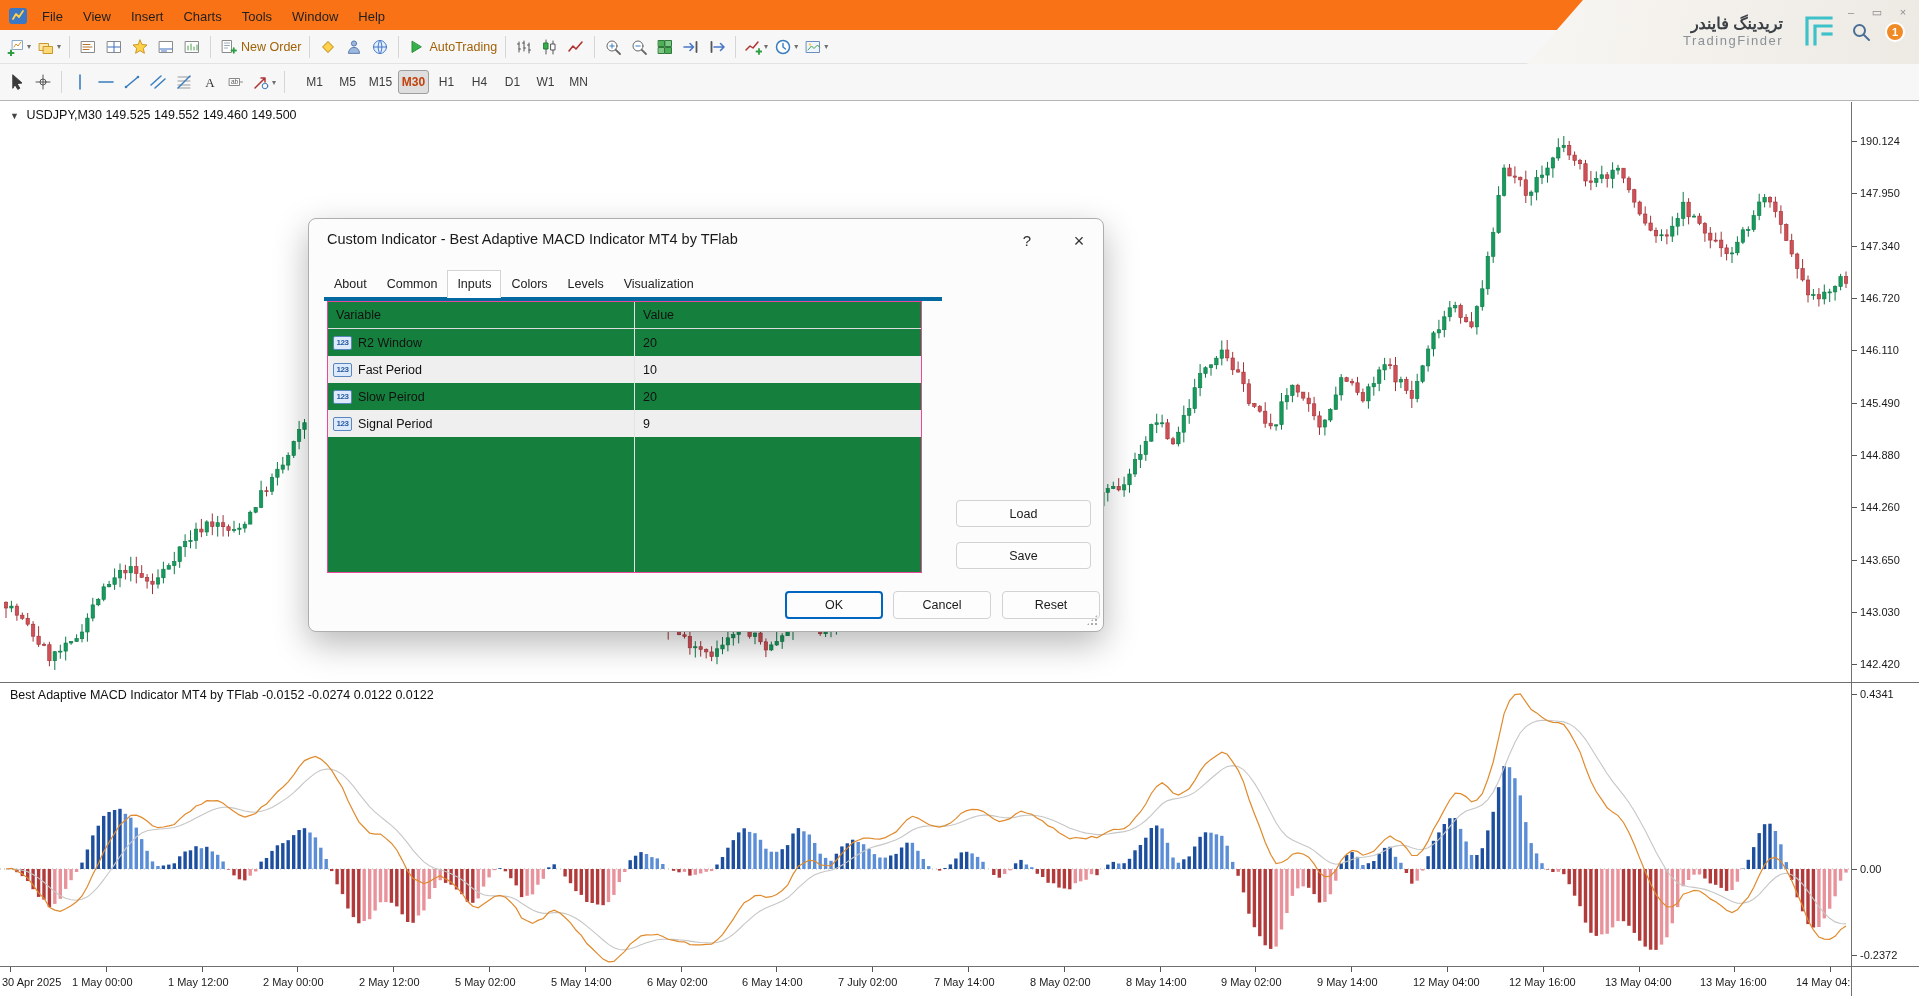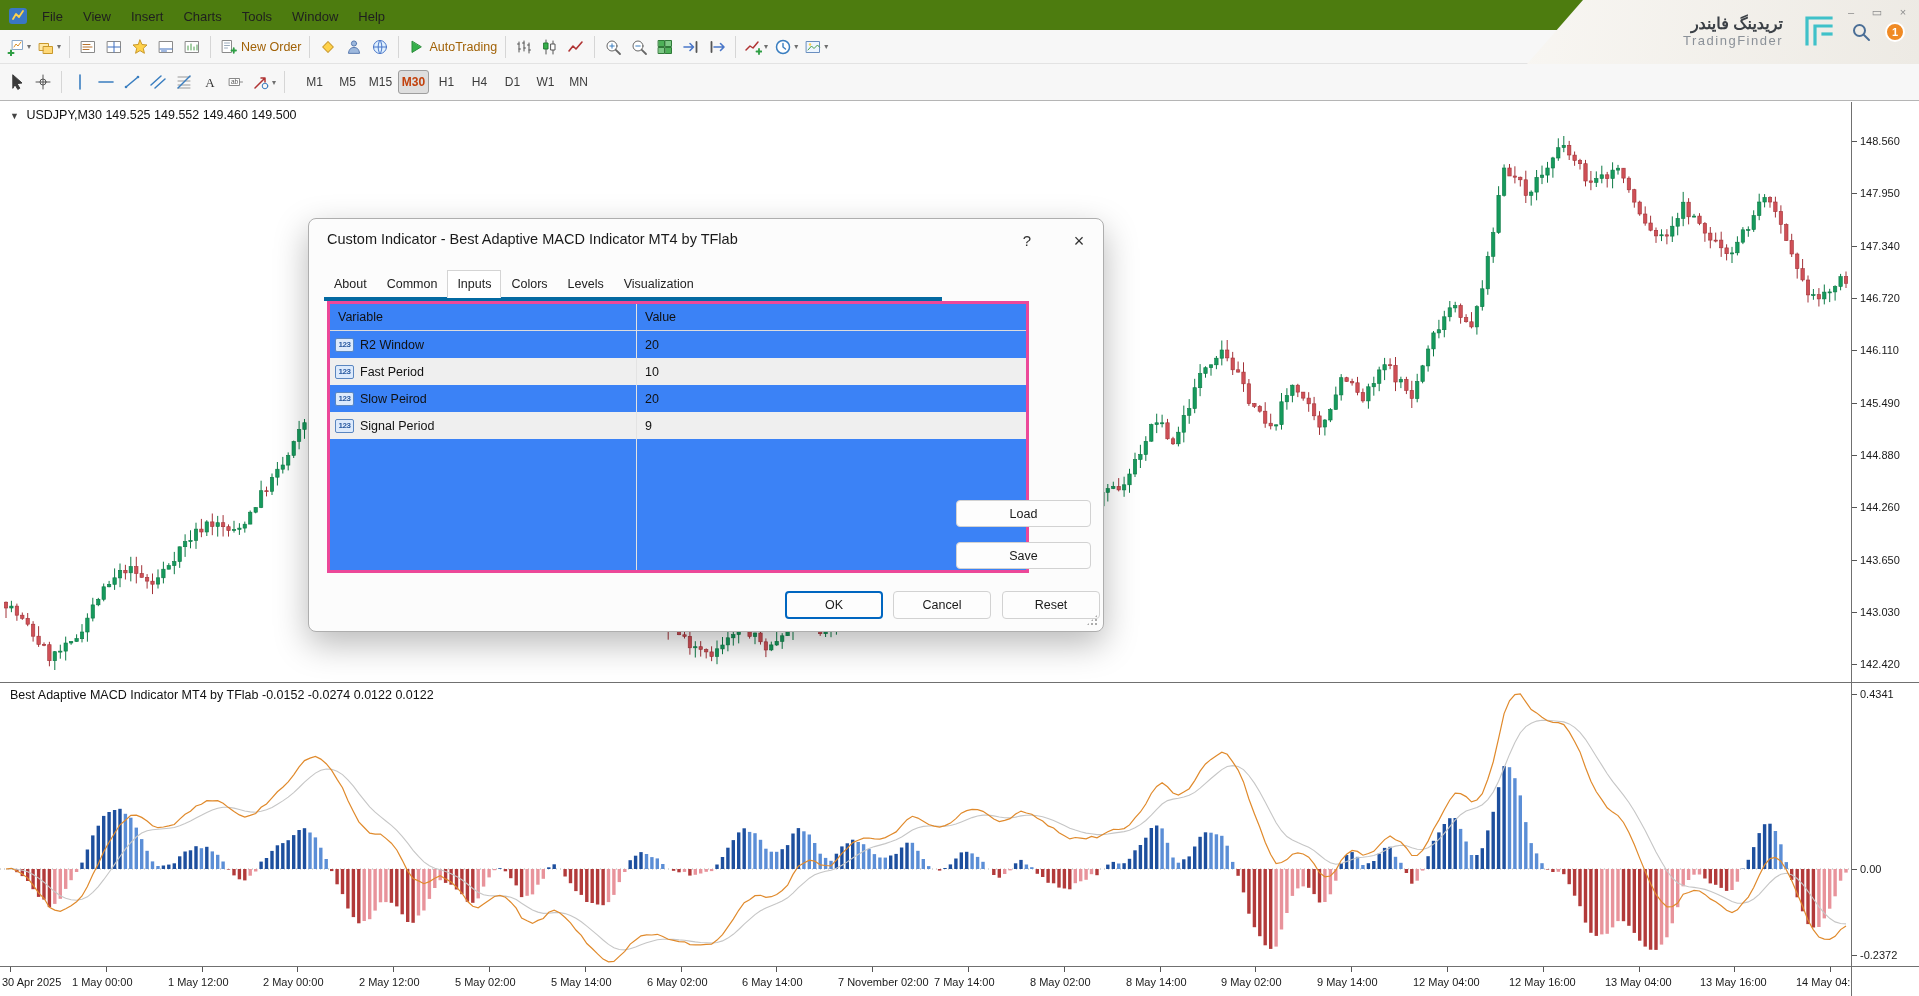--- a/index.html
+++ b/index.html
@@ -1,20 +1,20 @@
 <!DOCTYPE html>
 <html><head>
 <meta charset="utf-8">
 <style>
   html,body{margin:0;padding:0;background:#fff;}
   *{box-sizing:border-box;}
   .app{position:relative;width:1919px;height:996px;background:#fff;font-family:"Liberation Sans",sans-serif;overflow:hidden;}
 
   
-  .menubar{position:absolute;left:0;top:0;width:100%;height:30px;background:#4d7c0f;border-bottom:1px solid #e0e0e0;display:flex;align-items:center;padding:16px 4px;z-index:5;}
+  .menubar{position:absolute;left:0;top:0;width:100%;height:30px;background:#f97316;border-bottom:1px solid #e0e0e0;display:flex;align-items:center;padding:16px 4px;z-index:5;}
   .app-logo{width:20px;height:20px;margin:0 4px;display:flex;}
   .menu-item{font-size:13px;color:#1f1f1f;padding:4px 10px;border-radius:3px;white-space:nowrap;}
   .win-controls{position:absolute;right:8px;top:4px;display:flex;gap:10px;z-index:9;}
   .win-controls span{font-size:11px;color:#8d8d8d;width:16px;text-align:center;line-height:16px;}
 
   .toolbar{position:absolute;left:0;width:100%;background:#f7f7f7;display:flex;align-items:center;z-index:5;}
   #toolbar1{top:30px;height:34px;border-bottom:1px solid #e3e3e3;padding-left:4px;}
   #toolbar2{top:64px;height:37px;border-bottom:1px solid #b5b5b5;padding-left:4px;}
   .tb-btn{display:flex;align-items:center;height:26px;min-width:26px;padding:0 3px;justify-content:center;border-radius:3px;}
   .tb-ico{display:flex;width:18px;height:18px;align-items:center;justify-content:center;}
@@ -52,21 +52,21 @@
   .ta-label{position:absolute;top:9px;white-space:nowrap;}
 
   
   .dialog{position:absolute;left:308px;top:218px;width:796px;height:414px;background:#fcfcfc;border:1px solid #aeaeae;border-radius:8px;box-shadow:0 12px 34px rgba(0,0,0,0.28);z-index:50;}
   .dlg-title{position:absolute;left:18px;top:12px;font-size:14.5px;color:#1a1a1a;white-space:nowrap;}
   .dlg-help{position:absolute;left:706px;top:10px;width:24px;height:24px;font-size:15px;color:#333;text-align:center;line-height:24px;}
   .dlg-close{position:absolute;left:756px;top:8px;width:28px;height:28px;font-size:18px;color:#333;text-align:center;line-height:28px;}
   .dlg-tabs{position:absolute;left:15px;top:51px;width:618px;display:flex;border-bottom:4px solid #0369a1;}
   .dlg-tab{font-size:12.5px;color:#222;padding:6px 9px;border:1px solid transparent;margin-bottom:-1px;white-space:nowrap;}
   .dlg-tab.active{background:#fff;border-color:#d4d4d4;border-bottom-color:#fff;}
-  .dlg-table{position:absolute;left:18px;top:82px;width:702px;height:272px;background:#3b82f6;border:3px solid #ec4899;font-size:12.5px;color:#111;}
+  .dlg-table{position:absolute;left:18px;top:82px;width:595px;height:272px;background:#15803d;border:1px solid #ec4899;font-size:12.5px;color:#111;}
   .dlg-colsep{position:absolute;left:306px;top:0;bottom:0;width:1px;background:#e3e3e3;}
   .dlg-thead{display:flex;height:27px;border-bottom:1px solid #dcdcdc;align-items:center;}
   .dlg-th1{width:306px;padding-left:8px;}
   .dlg-th2{padding-left:9px;}
   .dlg-row{display:flex;height:27px;align-items:center;}
   .dlg-row.alt{background:#efefef;}
   .dlg-c1{width:306px;display:flex;align-items:center;padding-left:5px;}
   .dlg-c2{padding-left:9px;}
   .num-icon{width:19px;height:14px;border:1px solid #5a86c0;background:#dceafc;color:#2a5aa0;font-size:8px;font-weight:700;display:flex;align-items:center;justify-content:center;border-radius:2px;margin-right:6px;letter-spacing:-0.5px;flex:none;}
   .btn{position:absolute;background:#fdfdfd;border:1px solid #d2d2d2;border-radius:4px;font-size:12.5px;color:#1a1a1a;display:flex;align-items:center;justify-content:center;}
@@ -1455,21 +1455,21 @@
         <polyline points="6.0,186.0 11.4,185.3 16.9,188.0 22.3,191.0 27.7,195.1 33.1,202.1 38.6,209.8 44.0,215.3 49.4,224.2 54.8,227.1 60.3,228.4 65.7,225.8 71.1,222.7 76.6,218.7 82.0,213.0 87.4,203.5 92.8,191.6 98.3,180.9 103.7,168.7 109.1,159.2 114.6,150.3 120.0,141.8 125.4,137.2 130.8,132.4 136.3,132.2 141.7,134.4 147.1,138.1 152.5,142.7 158.0,144.7 163.4,144.0 168.8,142.9 174.3,141.5 179.7,136.1 185.1,131.3 190.5,128.2 196.0,123.0 201.4,121.3 206.8,117.7 212.3,117.8 217.7,117.7 223.1,120.2 228.5,124.6 234.0,128.5 239.4,131.9 244.8,134.0 250.2,132.4 255.7,130.5 261.1,124.3 266.5,121.0 272.0,114.9 277.4,108.8 282.8,104.2 288.2,98.9 293.7,91.8 299.1,83.9 304.5,77.6 310.0,75.1 315.4,73.5 320.8,76.1 326.2,80.7 331.7,87.4 337.1,96.4 342.5,104.8 347.9,117.6 353.4,128.5 358.8,138.9 364.2,144.5 369.7,150.2 375.1,151.1 380.5,151.1 385.9,155.4 391.4,160.2 396.8,167.0 402.2,177.1 407.7,188.1 413.1,195.6 418.5,197.9 423.9,200.7 429.4,198.6 434.8,195.3 440.2,192.7 445.6,195.9 451.1,198.9 456.5,204.2 461.9,210.0 467.4,218.3 472.8,223.3 478.2,224.8 483.6,220.9 489.1,217.2 494.5,213.5 499.9,212.4 505.4,214.3 510.8,219.2 516.2,225.1 521.6,235.0 527.1,237.8 532.5,240.4 537.9,237.4 543.3,235.5 548.8,229.3 554.2,227.1 559.6,229.7 565.1,234.5 570.5,239.9 575.9,247.0 581.3,252.4 586.8,260.5 592.2,265.5 597.6,270.9 603.1,276.1 608.5,278.8 613.9,278.4 619.3,273.4 624.8,268.4 630.2,261.1 635.6,257.0 641.0,252.8 646.5,251.9 651.9,252.0 657.3,251.3 662.8,253.5 668.2,256.3 673.6,257.4 679.0,258.6 684.5,258.8 689.9,261.6 695.3,261.9 700.7,261.8 706.2,261.3 711.6,261.2 717.0,257.1 722.5,251.6 727.9,243.9 733.3,236.1 738.7,227.3 744.2,219.7 749.6,216.7 755.0,212.7 760.5,212.3 765.9,214.4 771.3,213.7 776.7,211.5 782.2,207.5 787.6,202.2 793.0,191.4 798.4,183.2 803.9,179.9 809.3,177.1 814.7,178.1 820.2,181.8 825.6,182.5 831.0,182.9 836.4,177.2 841.9,170.4 847.3,165.4 852.7,159.6 858.2,157.3 863.6,155.2 869.0,155.0 874.4,155.8 879.9,156.1 885.3,154.6 890.7,151.7 896.1,148.9 901.6,142.7 907.0,136.7 912.4,133.3 917.9,135.1 923.3,138.2 928.7,141.5 934.1,143.1 939.6,144.1 945.0,142.6 950.4,140.1 955.9,135.6 961.3,130.2 966.7,127.6 972.1,126.4 977.6,126.7 983.0,128.3 988.4,132.1 993.8,136.0 999.3,138.6 1004.7,137.3 1010.1,135.6 1015.6,131.1 1021.0,128.1 1026.4,130.0 1031.8,131.2 1037.3,135.3 1042.7,138.0 1048.1,142.9 1053.6,145.0 1059.0,149.7 1064.4,152.8 1069.8,155.9 1075.3,154.5 1080.7,155.1 1086.1,155.8 1091.5,153.5 1097.0,154.8 1102.4,151.7 1107.8,148.7 1113.3,146.4 1118.7,146.5 1124.1,145.6 1129.5,141.9 1135.0,134.9 1140.4,129.0 1145.8,121.0 1151.3,110.5 1156.7,103.5 1162.1,99.7 1167.5,103.8 1173.0,110.0 1178.4,112.0 1183.8,108.9 1189.2,105.7 1194.7,97.6 1200.1,88.2 1205.5,81.0 1211.0,76.4 1216.4,72.7 1221.8,69.2 1227.2,71.3 1232.7,78.8 1238.1,87.1 1243.5,98.9 1248.9,116.0 1254.4,130.7 1259.8,144.3 1265.2,159.2 1270.7,171.5 1276.1,180.6 1281.5,179.5 1286.9,176.6 1292.4,171.2 1297.8,169.8 1303.2,171.0 1308.7,174.2 1314.1,180.9 1319.5,189.7 1324.9,193.8 1330.4,193.0 1335.8,187.4 1341.2,177.3 1346.6,171.3 1352.1,167.5 1357.5,168.4 1362.9,172.2 1368.4,170.5 1373.8,168.3 1379.2,162.3 1384.6,156.6 1390.1,153.0 1395.5,156.7 1400.9,159.0 1406.4,165.0 1411.8,172.5 1417.2,172.5 1422.6,167.4 1428.1,158.1 1433.5,146.3 1438.9,137.1 1444.3,126.7 1449.8,117.0 1455.2,110.2 1460.6,110.6 1466.1,113.6 1471.5,118.9 1476.9,117.0 1482.3,110.7 1487.8,96.3 1493.2,79.0 1498.6,55.3 1504.1,30.6 1509.5,17.8 1514.9,11.6 1520.3,11.0 1525.8,18.9 1531.2,26.5 1536.6,29.9 1542.0,34.3 1547.5,37.7 1552.9,39.4 1558.3,39.7 1563.8,41.6 1569.2,48.9 1574.6,58.5 1580.0,68.9 1585.5,84.5 1590.9,98.3 1596.3,108.8 1601.8,116.6 1607.2,124.8 1612.6,129.1 1618.0,132.6 1623.5,139.5 1628.9,149.4 1634.3,161.6 1639.7,175.1 1645.2,188.4 1650.6,200.7 1656.0,211.4 1661.5,218.6 1666.9,223.8 1672.3,223.6 1677.7,220.1 1683.2,211.3 1688.6,209.5 1694.0,207.4 1699.5,208.0 1704.9,211.4 1710.3,215.9 1715.7,218.7 1721.2,222.8 1726.6,227.3 1732.0,229.6 1737.4,226.8 1742.9,219.9 1748.3,214.1 1753.7,204.5 1759.2,192.4 1764.6,181.9 1770.0,175.6 1775.4,174.5 1780.9,178.2 1786.3,186.7 1791.7,197.5 1797.2,210.4 1802.6,223.3 1808.0,237.3 1813.4,246.8 1818.9,254.1 1824.3,256.1 1829.7,256.3 1835.1,253.3 1840.6,246.6 1846.0,242.9 " fill="none" stroke="#e08a2c" stroke-width="1.2"></polyline>
       </svg></div>
   <div class="ind-label">
     <span>Best Adaptive MACD Indicator MT4 by TFlab</span>
     <span> </span>
     <span>-0.0152 -0.0274 0.0122 0.0122</span>
   </div>
 
   <div class="axis" id="priceAxis">
       <div class="ax-tick" style="top: 39px;"></div>
-      <div class="ax-label" style="top: 32px;">148.560</div>
+      <div class="ax-label" style="top: 32px;">190.124</div>
       <div class="ax-tick" style="top: 91px;"></div>
       <div class="ax-label" style="top: 84px;">147.950</div>
       <div class="ax-tick" style="top: 144px;"></div>
       <div class="ax-label" style="top: 137px;">147.340</div>
       <div class="ax-tick" style="top: 196px;"></div>
       <div class="ax-label" style="top: 189px;">146.720</div>
       <div class="ax-tick" style="top: 248px;"></div>
       <div class="ax-label" style="top: 241px;">146.110</div>
       <div class="ax-tick" style="top: 301px;"></div>
       <div class="ax-label" style="top: 294px;">145.490</div>
@@ -1505,21 +1505,21 @@
       <div class="ta-label" style="left: 359px;">2 May 12:00</div>
       <div class="ta-tick" style="left: 489px;"></div>
       <div class="ta-label" style="left: 455px;">5 May 02:00</div>
       <div class="ta-tick" style="left: 585px;"></div>
       <div class="ta-label" style="left: 551px;">5 May 14:00</div>
       <div class="ta-tick" style="left: 681px;"></div>
       <div class="ta-label" style="left: 647px;">6 May 02:00</div>
       <div class="ta-tick" style="left: 776px;"></div>
       <div class="ta-label" style="left: 742px;">6 May 14:00</div>
       <div class="ta-tick" style="left: 872px;"></div>
-      <div class="ta-label" style="left: 838px;">7 November 02:00</div>
+      <div class="ta-label" style="left: 838px;">7 July 02:00</div>
       <div class="ta-tick" style="left: 968px;"></div>
       <div class="ta-label" style="left: 934px;">7 May 14:00</div>
       <div class="ta-tick" style="left: 1064px;"></div>
       <div class="ta-label" style="left: 1030px; text-align: center;">8 May 02:00</div>
       <div class="ta-tick" style="left: 1160px;"></div>
       <div class="ta-label" style="left: 1126px;">8 May 14:00</div>
       <div class="ta-tick" style="left: 1255px;"></div>
       <div class="ta-label" style="left: 1221px;">9 May 02:00</div>
       <div class="ta-tick" style="left: 1351px;"></div>
       <div class="ta-label" style="left: 1317px;">9 May 14:00</div>

